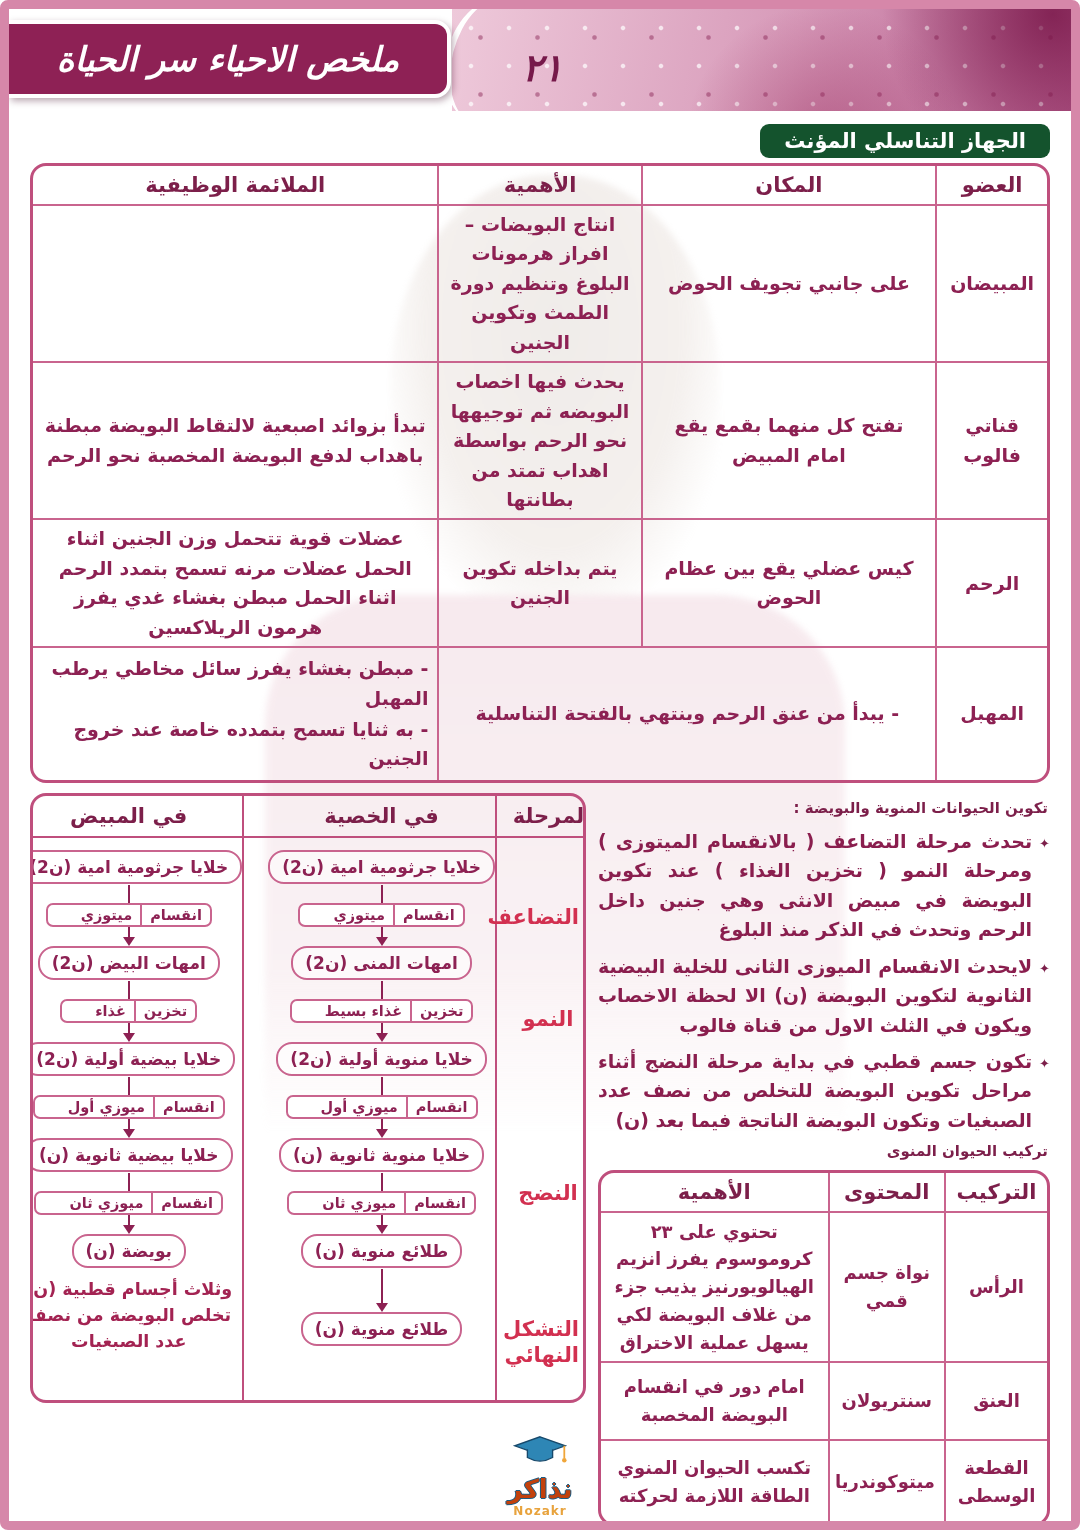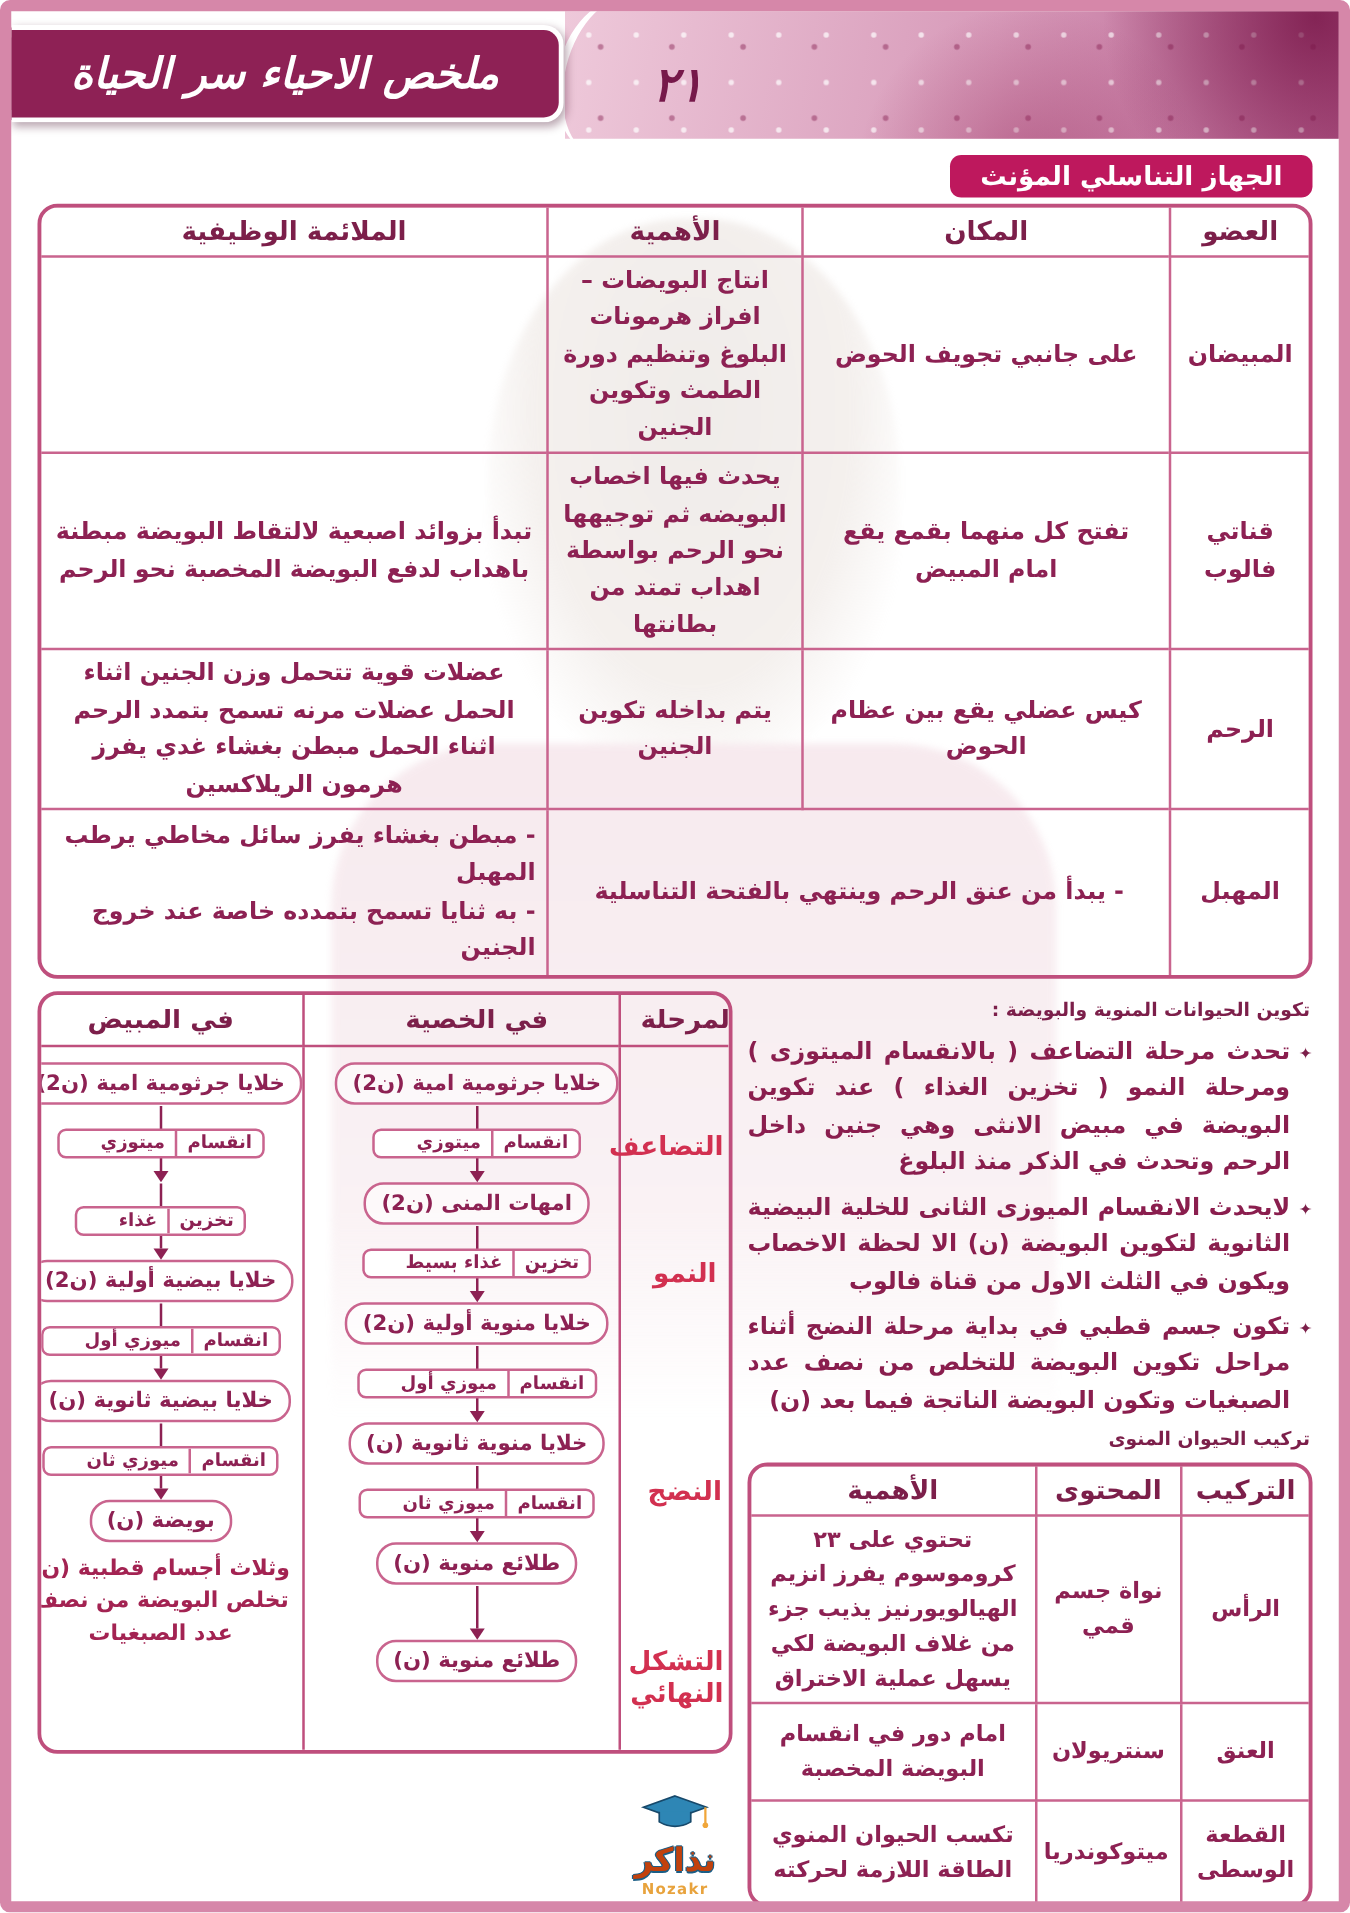--- a/index.html
+++ b/index.html
@@ -30,21 +30,21 @@
     border-radius:50%;border-left:6px solid #ffffff;transform:rotate(14deg);}
   .banner{position:absolute;top:20px;left:9px;width:438px;height:70px;background:#8e2155;
     border:4px solid #fff;border-left:none;border-radius:0 16px 16px 0;
     display:flex;align-items:center;justify-content:center;box-shadow:2px 3px 7px rgba(60,5,35,.35);z-index:3;}
   .banner-text{color:#fff;font-weight:bold;font-size:34px;letter-spacing:0;}
   .page-num{position:absolute;top:46px;left:522px;font-size:38px;font-weight:bold;color:#76194a;z-index:4;}
 
   
   .content{position:relative;z-index:2;padding:0 30px;}
   .badge-row{text-align:right;margin:4px 0 5px;}
-  .badge{display:inline-block;background:#be185d;color:#fff;font-weight:bold;font-size:21px;
+  .badge{display:inline-block;background:#14532d;color:#fff;font-weight:bold;font-size:21px;
     padding:5px 24px;border-radius:9px;}
 
   .tbl-wrap{border:3px solid #bf4f7d;border-radius:16px;overflow:hidden;}
   table{border-collapse:collapse;table-layout:fixed;width:calc(100% + 4px);margin:-2px;}
   th,td{border:2px solid #c9648e;text-align:center;vertical-align:middle;padding:4px 9px;}
   th{color:#7c1f4a;font-size:21px;font-weight:bold;padding:7px 4px;}
   td{color:#8d2153;font-size:19px;font-weight:bold;line-height:1.55;}
 
   .main-table tr:nth-child(1){height:40px;}
   .main-table tr:nth-child(2){height:140px;}
@@ -274,20 +274,21 @@
       </div>
 
       <div class="fc">
         <div class="fbox">خلايا جرثومية امية (ن2)</div>
         <div class="farrow">
           <div class="alabel">
             <span>انقسام</span>
               <span>ميتوزي</span>
           </div>
         </div>
+        <div class="fbox">امهات البيض (ن2)</div>
         <div class="farrow">
           <div class="alabel">
             <span>تخزين</span>
               <span>غذاء</span>
           </div>
         </div>
         <div class="fbox">خلايا بيضية أولية (ن2)</div>
         <div class="farrow">
           <div class="alabel">
             <span>انقسام</span>

